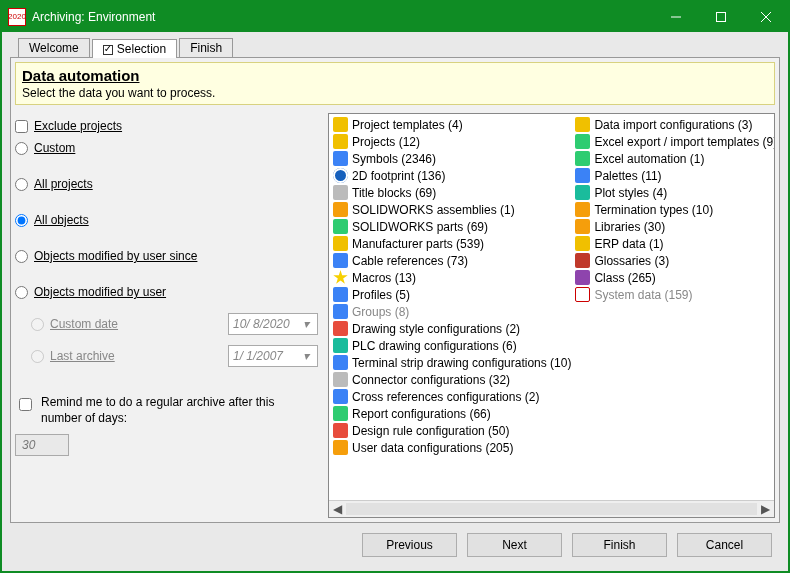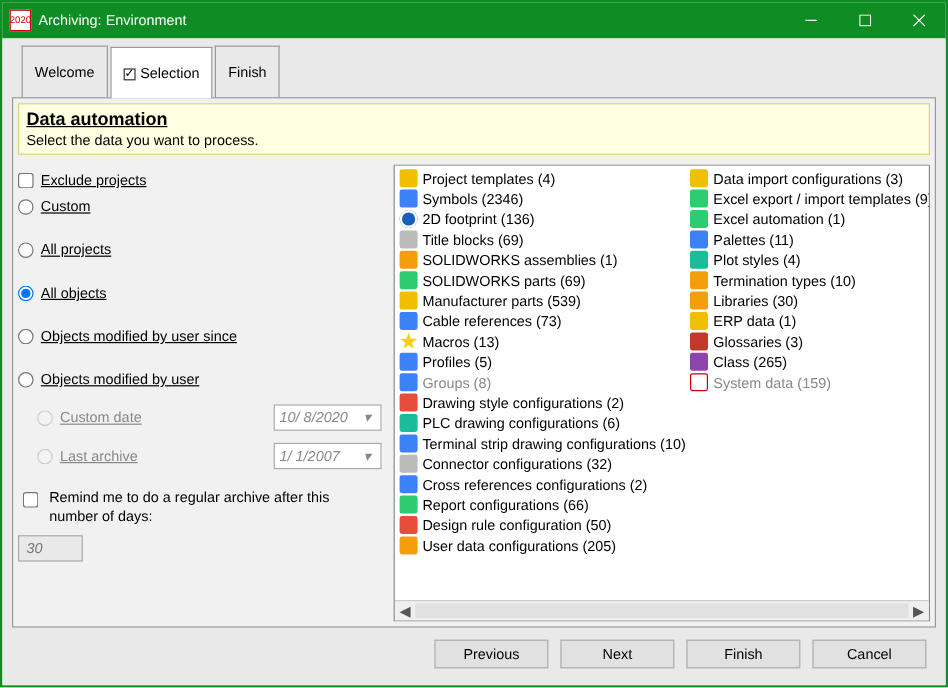--- a/index.html
+++ b/index.html
@@ -6,41 +6,41 @@
   body { margin: 0; background: #fff; }
   .window { width: 790px; height: 573px; border: 2px solid #0f8c24; display: flex; flex-direction: column; background: #e9e9e9; }
   .titlebar { height: 30px; background: #0f8c24; display: flex; align-items: center; color: #fff; }
   .titlebar-icon { width: 18px; height: 18px; margin: 0 6px; background: #fff; display: inline-flex; align-items: center; justify-content: center; font-size: 8px; color: #c00; border: 1px solid #c00; line-height: 1; }
   .titlebar-title { flex: 1; font-size: 12px; }
   .tb-btn { width: 45px; height: 30px; display: flex; align-items: center; justify-content: center; color: #fff; }
   .tb-btn svg { stroke: #fff; }
 
   .client { flex: 1; padding: 6px 8px 8px 8px; display: flex; flex-direction: column; background: #e9e9e9; }
   .tabs-row { display: flex; gap: 2px; padding-left: 8px; }
-  .tab { border: 1px solid #999; border-bottom: none; padding: 14px 10px; background: #e9e9e9; }
+  .tab { border: 1px solid #999; border-bottom: none; padding: 2px 10px; background: #e9e9e9; }
   .tab.active { background: #fff; position: relative; top: 1px; z-index: 2; }
   .tab-check { width: 10px; height: 10px; border: 1px solid #333; display: inline-block; margin-right: 4px; vertical-align: middle; position: relative; }
   .tab-check::after { content: "✓"; position: absolute; top: -3px; left: 0; font-size: 10px; }
 
   .panel { flex: 1; border: 1px solid #999; background: #f1f1f1; display: flex; flex-direction: column; padding: 4px 4px 4px 4px; }
   .banner { background: #ffffe1; border: 1px solid #d8d280; padding: 4px 6px; margin-bottom: 8px; }
   .banner h2 { margin: 0 0 2px 0; font-size: 15px; font-weight: bold; text-decoration: underline; }
   .banner p { margin: 0; font-size: 12px; }
 
   .body-row { display: flex; flex: 1; gap: 10px; overflow: hidden; }
   .left-col { width: 303px; display: flex; flex-direction: column; gap: 4px; padding-left: 0; }
   .chk-row, .rad-row { display: flex; align-items: center; gap: 6px; margin: 6px 0 0 0; text-decoration: underline; }
   .rad-row { margin-top: 4px; }
   .rad-row.sub { margin-top: 6px; margin-left: 16px; color: #888; }
   .rad-row input[type="radio"] { margin: 0; }
   .chk-row input[type="checkbox"] { margin: 0; }
   .date-row { display: flex; align-items: center; gap: 8px; margin-left: 16px; }
   .date-input { width: 90px; height: 22px; border: 1px solid #aaa; background: #fff; display: flex; align-items: center; padding: 0 4px; justify-content: space-between; color: #888; font-style: italic; }
   .date-input .dd { width: 14px; text-align: center; color: #888; }
-  .remind-row { display: flex; align-items: flex-start; gap: 6px; margin-top: 12px; }
+  .remind-row { display: flex; align-items: flex-start; gap: 6px; margin-top: 24px; }
   .days-input { width: 54px; height: 22px; border: 1px solid #aaa; background: #e9e9e9; color: #777; padding-left: 6px; margin-top: 4px; margin-left: 0; display: flex; align-items: center; font-style: italic; }
 
   .right-col { flex: 1; border: 1px solid #888; background: #fff; display: flex; flex-direction: column; overflow: hidden; }
   .listview { flex: 1; display: flex; overflow: hidden; padding: 2px; }
   .lv-col { flex: 0 0 220px; display: flex; flex-direction: column; }
   .lv-item { display: flex; align-items: center; gap: 4px; height: 17px; padding: 0 2px; white-space: nowrap; }
   .lv-item.disabled { color: #888; }
   .ic { width: 15px; height: 15px; flex-shrink: 0; border-radius: 2px; display: inline-block; }
   .ic-yellow { background: #f0c000; }
   .ic-blue { background: #3b82f6; }
@@ -171,20 +171,24 @@
         </div>
 
         <div class="right-col">
           <div class="listview">
             <div class="lv-col" id="lvcol1">
                 <div class="lv-item">
                   <span class="ic ic-yellow"></span>
                   <span>Project templates (4)</span>
                 </div>
                 <div class="lv-item">
+                  <span class="ic ic-yellow"></span>
+                  <span>Projects (12)</span>
+                </div>
+                <div class="lv-item">
                   <span class="ic ic-blue"></span>
                   <span>Symbols (2346)</span>
                 </div>
                 <div class="lv-item">
                   <span class="ic ic-gear"></span>
                   <span>2D footprint (136)</span>
                 </div>
                 <div class="lv-item">
                   <span class="ic ic-grey"></span>
                   <span>Title blocks (69)</span>

